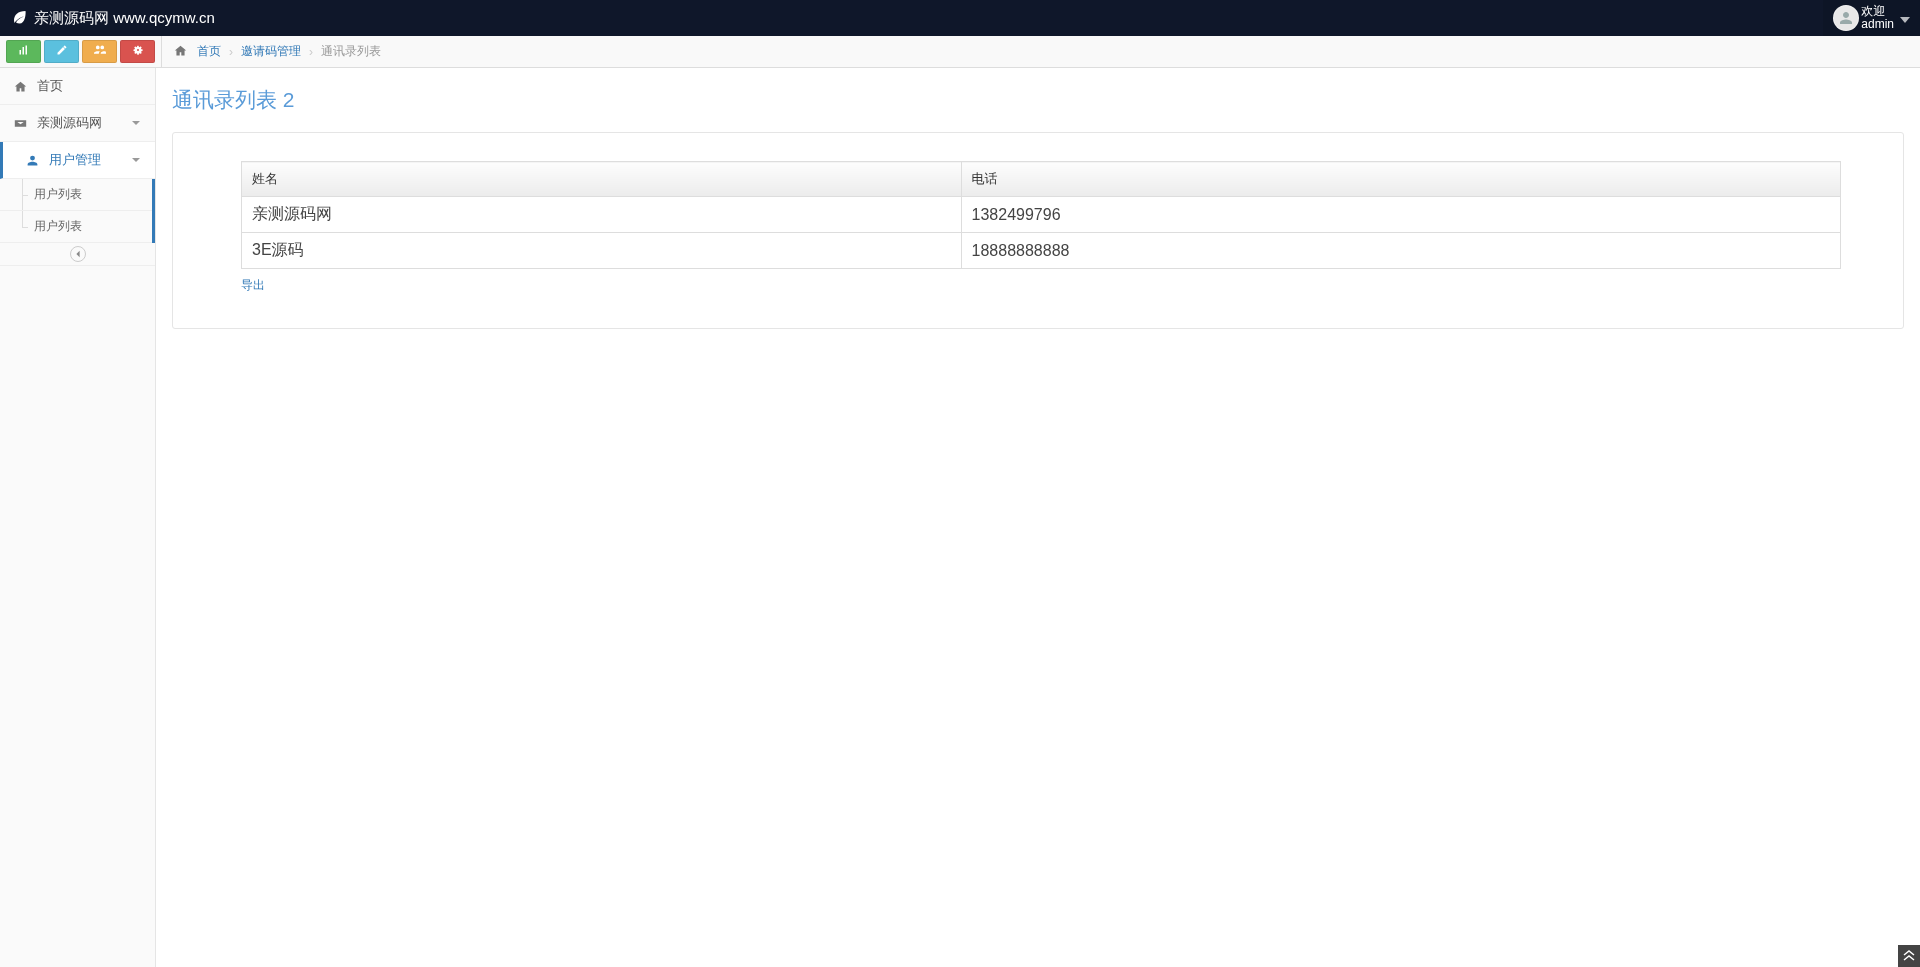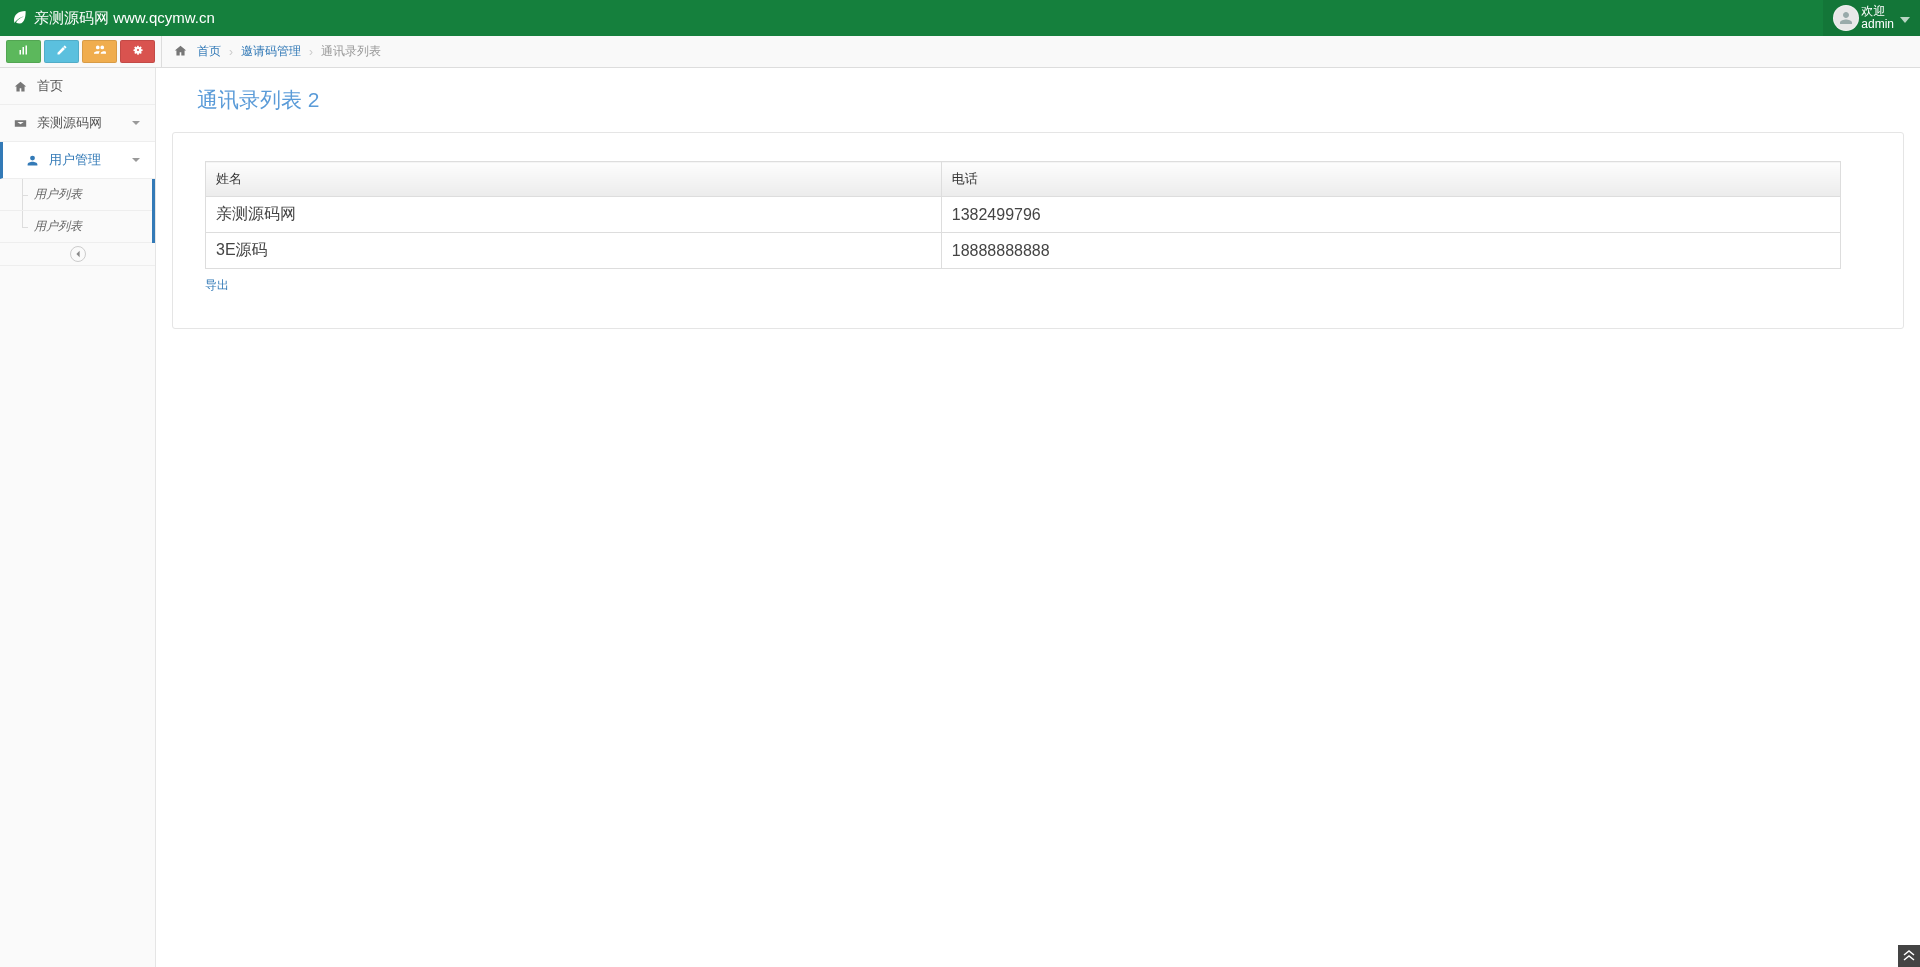--- a/index.html
+++ b/index.html
@@ -1,19 +1,19 @@
 <!DOCTYPE html>
 <html><head>
 <meta charset="utf-8">
 <style>
 * { margin: 0; padding: 0; box-sizing: border-box; }
 body { font-family: "Helvetica Neue", Helvetica, Arial, "Microsoft YaHei", sans-serif; font-size: 13px; color: #555; background: #fff; }
 
 
-.top-header { background: #15803d; color: #fff; height: 36px; display: flex; align-items: center; justify-content: space-between; padding: 0 0 0 12px; }
+.top-header { background: #0f172a; color: #fff; height: 36px; display: flex; align-items: center; justify-content: space-between; padding: 0 0 0 12px; }
 .brand { display: flex; align-items: center; font-size: 15px; font-weight: 500; gap: 6px; }
 .brand svg { width: 16px; height: 16px; fill: #fff; }
 .user-box { background: rgba(0,0,0,0.08); height: 36px; display: flex; align-items: center; padding: 0 10px; gap: 2px; cursor: pointer; }
 .avatar { width: 26px; height: 26px; border-radius: 50%; background: #e8e8e8; border: 1px solid rgba(255,255,255,0.4); display: flex; align-items: center; justify-content: center; }
 .avatar svg { width: 18px; height: 18px; fill: #9aa; }
 .user-text { display: flex; flex-direction: column; line-height: 1.1; font-size: 12px; }
 .caret-down { width: 10px; height: 10px; display: inline-block; margin-left: 4px; }
 .caret-down svg { width: 10px; height: 10px; fill: rgba(255,255,255,0.7); }
 
 
@@ -36,29 +36,29 @@
 .nav-item { display: flex; align-items: center; padding: 9px 14px; border-bottom: 1px solid #eee; cursor: pointer; color: #555; position: relative; }
 .nav-item svg.icon-lead { width: 13px; height: 13px; fill: #777; margin-right: 10px; }
 .nav-item svg.icon-chev { width: 10px; height: 10px; fill: #999; margin-left: auto; }
 .nav-item.active { color: #337ab7; background: #fff; border-left: 3px solid #337ab7; padding-left: 23px; }
 .nav-item.active svg.icon-lead { fill: #337ab7; }
 .nav-sub { display: block; }
 .nav-sub .nav-subitem { display: block; padding: 7px 14px 7px 34px; border-bottom: 1px solid #eee; color: #666; font-size: 12px; cursor: pointer; position: relative; }
 .nav-sub .nav-subitem::before { content: ""; position: absolute; left: 22px; top: 0; bottom: 0; width: 1px; background: #ddd; }
 .nav-sub .nav-subitem:last-child::before { bottom: 50%; }
 .nav-sub .nav-subitem::after { content: ""; position: absolute; left: 22px; top: 50%; width: 6px; height: 1px; background: #ddd; }
-.active-group { border-right: 3px solid #337ab7; font-style: italic; }
+.active-group { border-right: 3px solid #337ab7; }
 .collapse-bar { display:flex; align-items:center; justify-content:center; cursor:pointer; padding:3px 0; border-bottom:1px solid #eee; background:#fafafa;}
 .collapse-badge { border:1px solid #ccc; border-radius:50%; width:16px; height:16px; display:flex; align-items:center; justify-content:center;}
 .collapse-badge svg { width:8px; height:8px; fill:#888;}
 
 
 .content { flex: 1; padding: 18px 16px 16px 16px; }
-.page-title { color: #5a9bd8; font-size: 21px; font-weight: 400; margin-bottom: 18px; margin-left: 25px; }
-.panel { border: 1px solid #e5e5e5; border-radius: 3px; padding: 28px 62px 34px 32px; background: #fff; }
+.page-title { color: #5a9bd8; font-size: 21px; font-weight: 400; margin-bottom: 18px; }
+.panel { border: 1px solid #e5e5e5; border-radius: 3px; padding: 28px 62px 34px 68px; background: #fff; }
 .data-table { width: 100%; border-collapse: collapse; border: 1px solid #ddd; }
 .data-table th { background: linear-gradient(#fdfdfd,#ececec); border: 1px solid #ddd; text-align: left; padding: 8px 10px; font-weight: 400; font-size: 13px; color: #333;}
 .data-table td { border: 1px solid #ddd; padding: 7px 10px; font-size: 16px; color: #444;}
 .export-link { display:inline-block; margin-top:8px; color:#337ab7; font-size:12px; text-decoration:none; }
 
 
 .to-top { position: fixed; right: 0; bottom: 0; width: 22px; height: 22px; background: #444; display:flex; align-items:center; justify-content:center; cursor:pointer;}
 .to-top svg { width:12px; height:12px; fill: #fff; }
 </style>
 </head>

